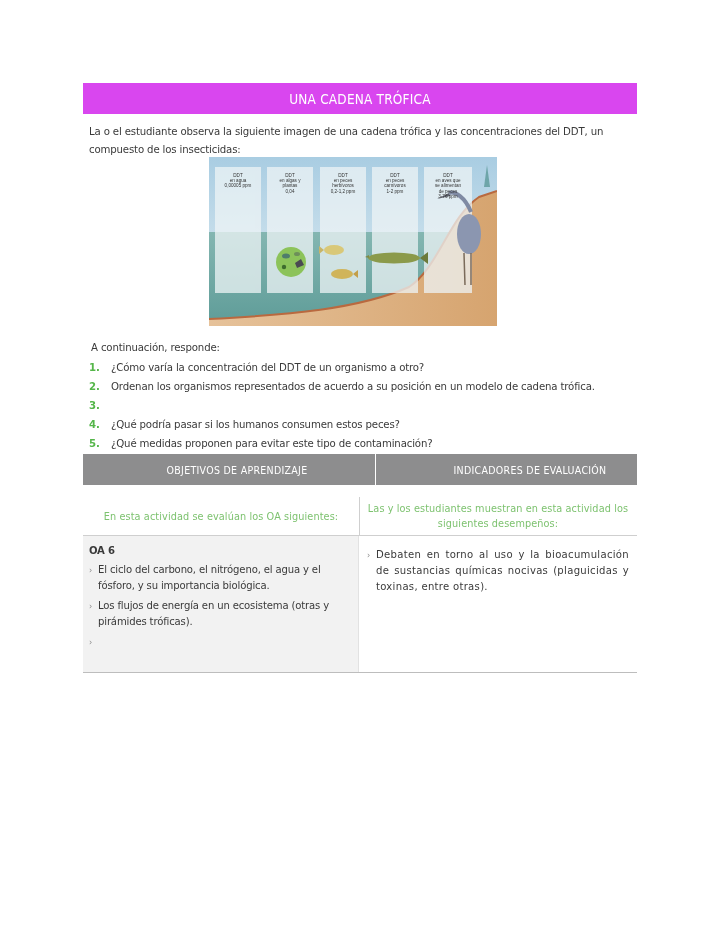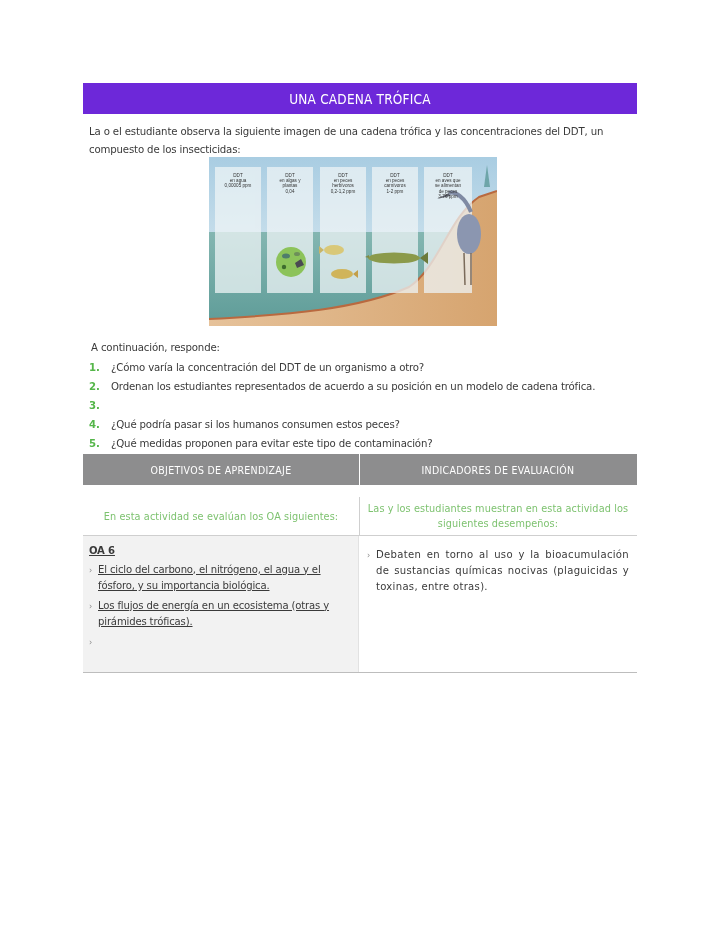--- a/index.html
+++ b/index.html
@@ -3,53 +3,53 @@
 <meta charset="utf-8">
 <style>
   html, body { margin: 0; padding: 0; }
   body {
     width: 720px; height: 932px; background: #ffffff; position: relative;
     font-family: "DejaVu Sans Condensed", "Liberation Sans Narrow", "Liberation Sans", sans-serif;
     color: #3a3a3a; overflow: hidden;
   }
   .page { position: absolute; left: 83px; top: 83px; width: 554px; }
   .title-bar {
-    background: #6d28d9; height: 31px; display: flex; align-items: center; justify-content: center;
+    background: #d946ef; height: 31px; display: flex; align-items: center; justify-content: center;
     color: #ffffff; font-size: 13.5px; letter-spacing: 0.2px; text-transform: uppercase;
   }
   .intro { margin: 9px 6px 0 6px; font-size: 11.3px; line-height: 17.5px; letter-spacing: -0.15px; }
   .figure-wrap { position: absolute; left: 126px; top: 74px; width: 288px; height: 169px; overflow: hidden; }
   .fig-svg { display: block; }
   .fig-label {
     position: absolute; font-family: "Liberation Sans", sans-serif; font-size: 4.6px; line-height: 5.2px;
     color: #333; text-align: center; width: 40px;
   }
   .prompt { position: absolute; left: 8px; top: 258px; font-size: 11.3px; letter-spacing: -0.15px; }
   .questions { position: absolute; left: 6px; top: 275px; margin: 0; padding: 0; list-style: none; }
   .questions li { display: flex; font-size: 11.3px; height: 19px; line-height: 19px; letter-spacing: -0.15px; }
   .questions .num { color: #55b64a; font-weight: bold; width: 22px; }
   .table { position: absolute; left: 0; top: 371px; width: 554px; border-bottom: 1.5px solid #bdbdbd; }
   .thead { display: flex; background: #8d8d8e; height: 31px; }
   .thead .th {
     flex: 0 0 auto; display: flex; align-items: center; justify-content: center; color: #ffffff;
-    font-size: 10.5px; letter-spacing: 0.3px; text-transform: uppercase;
+    font-size: 10.5px; letter-spacing: 0.3px; text-transform: uppercase; margin-left: 16px;
   }
   .thead .th.left { width: 276px; border-right: 1.5px solid #ffffff; }
   .thead .th.right { width: 276px; }
   .tsub { display: flex; height: 38px; border-bottom: 1.5px solid #cfcfcf; margin-top: 12px; }
   .tsub .td {
     display: flex; align-items: center; justify-content: center; text-align: center; color: #7dc26f;
     font-size: 10.8px; line-height: 15px; letter-spacing: 0.1px;
   }
   .tsub .td.left { width: 276px; border-right: 1.5px solid #cfcfcf; }
   .tsub .td.right { width: 276px; padding: 0 6px; box-sizing: border-box; }
   .tbody { display: flex; }
   .tbody .td.left {
     width: 276px; background: #f2f2f2; border-right: 1.5px solid #e2e2e2; padding: 7px 6px 7px 6px;
-    box-sizing: border-box; font-size: 11.2px; line-height: 16.5px; letter-spacing: -0.15px; text-decoration: underline;
+    box-sizing: border-box; font-size: 11.2px; line-height: 16.5px; letter-spacing: -0.15px;
   }
   .tbody .td.right {
     width: 276px; padding: 9px 6px 6px 8px; box-sizing: border-box; font-size: 11.2px;
     line-height: 16px; letter-spacing: 0.3px; text-align: justify; height: 136px;
   }
   .oa-code { font-weight: bold; margin-bottom: 2px; }
   .bullets { list-style: none; margin: 2px 0 0 0; padding: 0; }
   .bullets li { position: relative; padding-left: 9px; margin-bottom: 3px; }
   .bullets li .bullet { position: absolute; left: 0; top: 0; color: #8a8a8a; font-size: 9px; }
 </style>
@@ -144,21 +144,21 @@
 
   <div class="prompt">A continuación, responde:</div>
 
   <ol class="questions">
     <li>
       <span class="num">1.</span>
       <span>¿Cómo varía la concentración del DDT de un organismo a otro?</span>
     </li>
     <li>
       <span class="num">2.</span>
-      <span>Ordenan los estudiantes representados de acuerdo a su posición en un modelo de cadena trófica.</span>
+      <span>Ordenan los organismos representados de acuerdo a su posición en un modelo de cadena trófica.</span>
     </li>
     <li>
       <span class="num">3.</span>
     </li>
     <li>
       <span class="num">4.</span>
       <span>¿Qué podría pasar si los humanos consumen estos peces?</span>
     </li>
     <li>
       <span class="num">5.</span>

